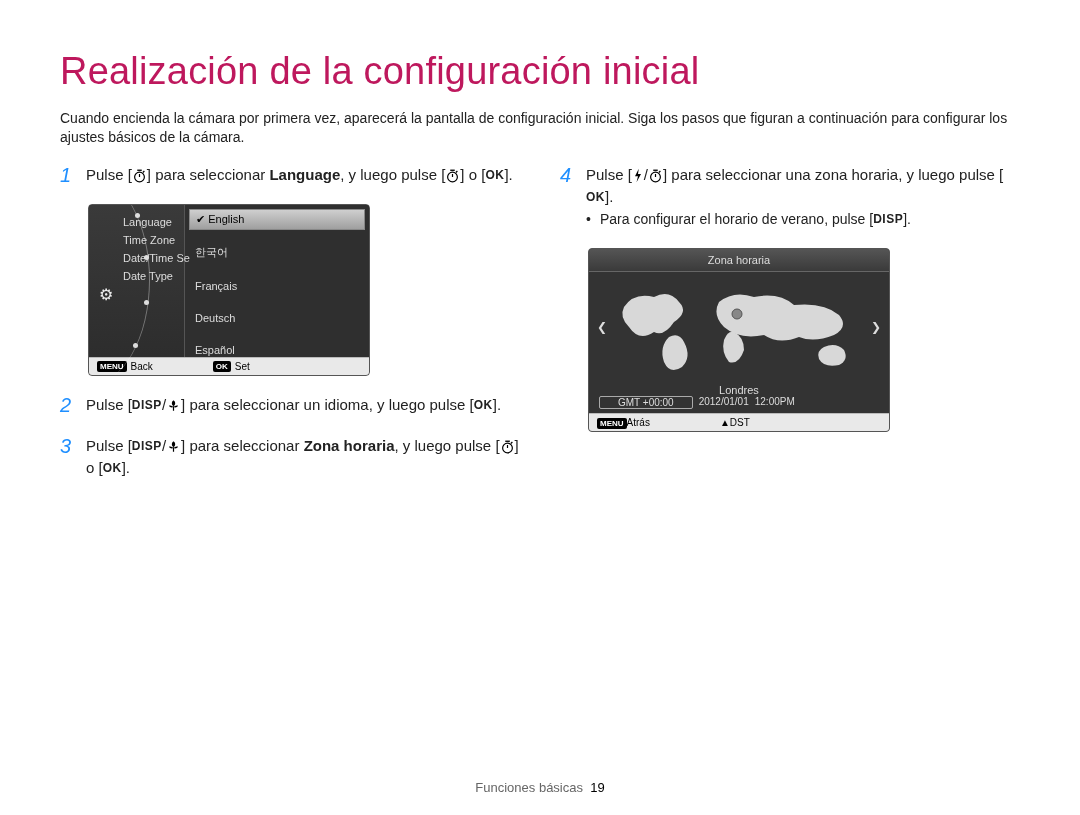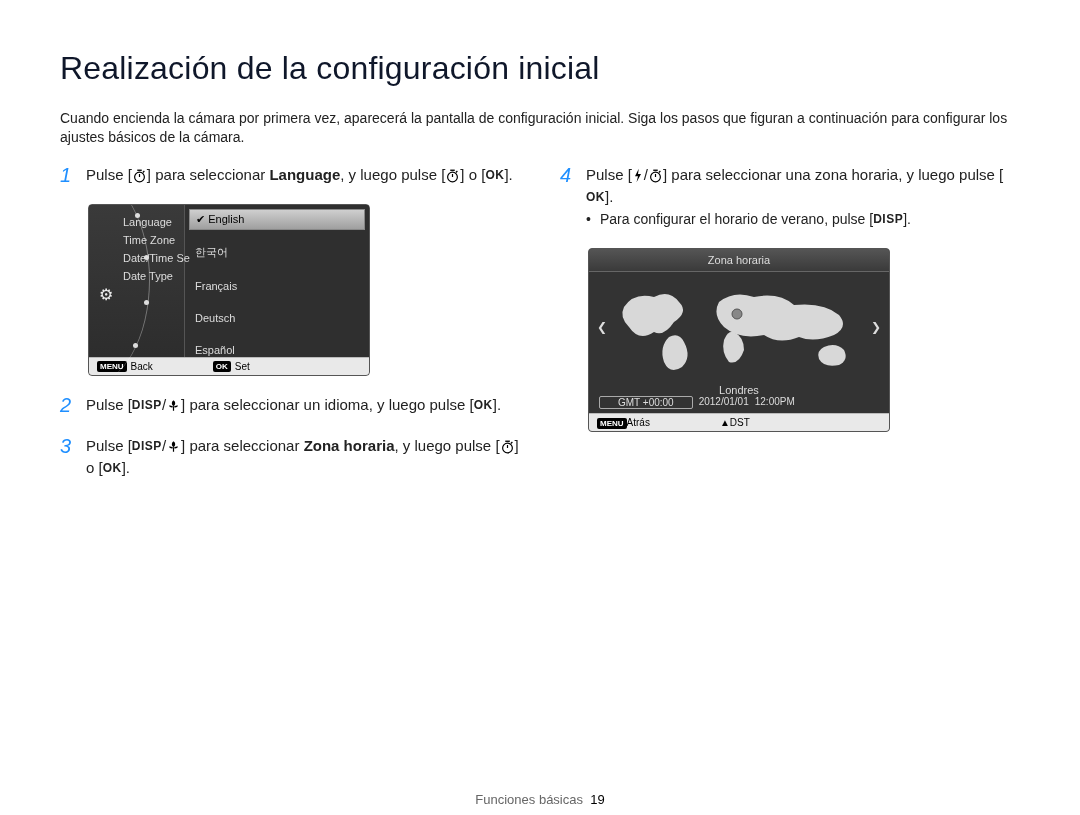--- a/index.html
+++ b/index.html
@@ -11,24 +11,24 @@
     font-family: Arial, Helvetica, sans-serif;
     color: #222;
   }
   .page {
     padding: 50px 60px 0 60px;
     box-sizing: border-box;
     position: relative;
     height: 100%;
   }
   h1 {
-    font-size: 32px;
-    color: #0f172a;
+    font-size: 38px;
+    color: #be185d;
     font-weight: 400;
-    margin: 0 0 22px 0;
+    margin: 0 0 16px 0;
     letter-spacing: 0.2px;
   }
   .intro {
     font-size: 14px;
     line-height: 1.35;
     margin-bottom: 17px;
   }
   .cols {
     display: flex;
     gap: 40px;
@@ -209,21 +209,21 @@
     background:#e9e9e9;
     color:#000;
     font-size:10px;
     padding:3px 8px;
     gap:70px;
     border-top:1px solid #bbb;
   }
 
   .page-footer {
     position: absolute;
-    bottom: 8px;
+    bottom: 20px;
     left: 0; right: 0;
     text-align: center;
     font-size: 13px;
     color: #555;
   }
   .page-footer .pf-label { color:#666; }
   .page-footer .pf-num { color:#000; }
 </style>
 </head>
 <body>

